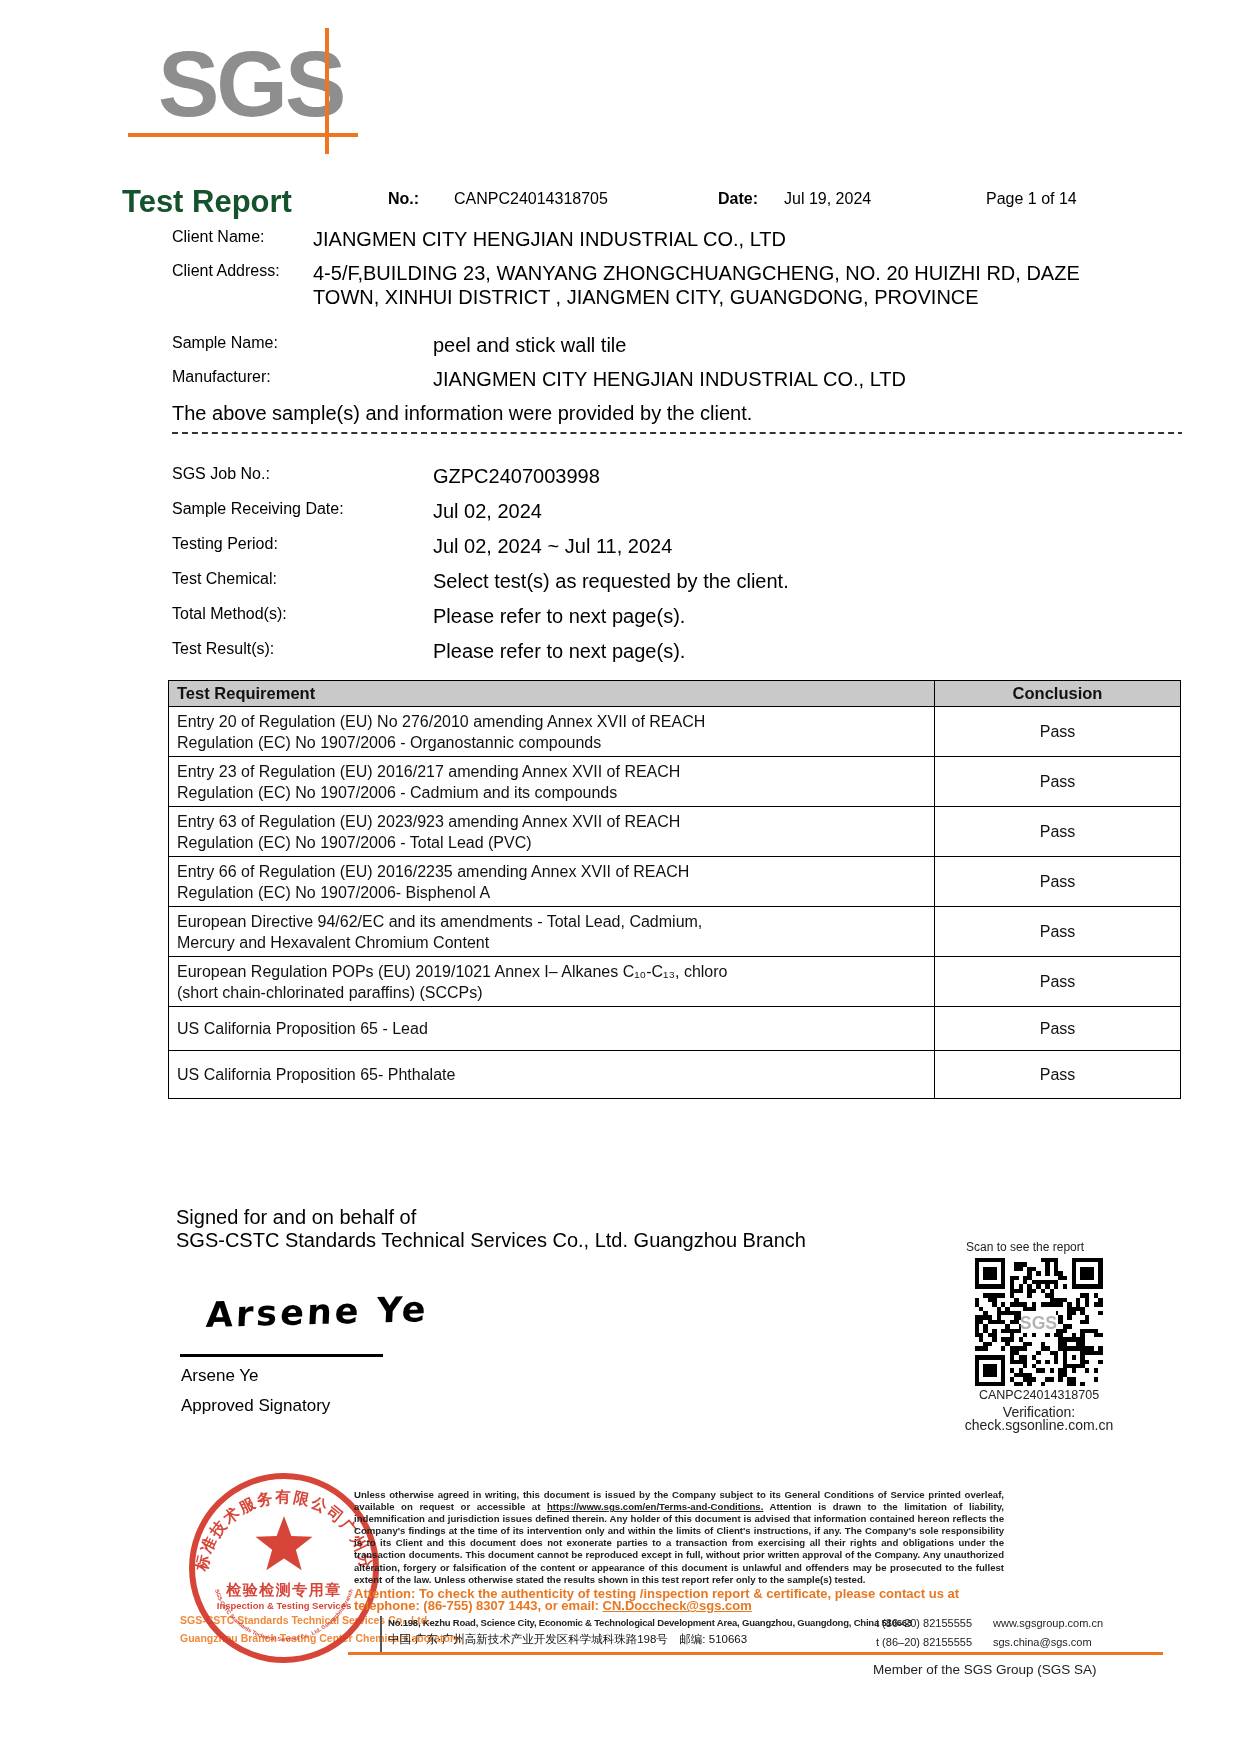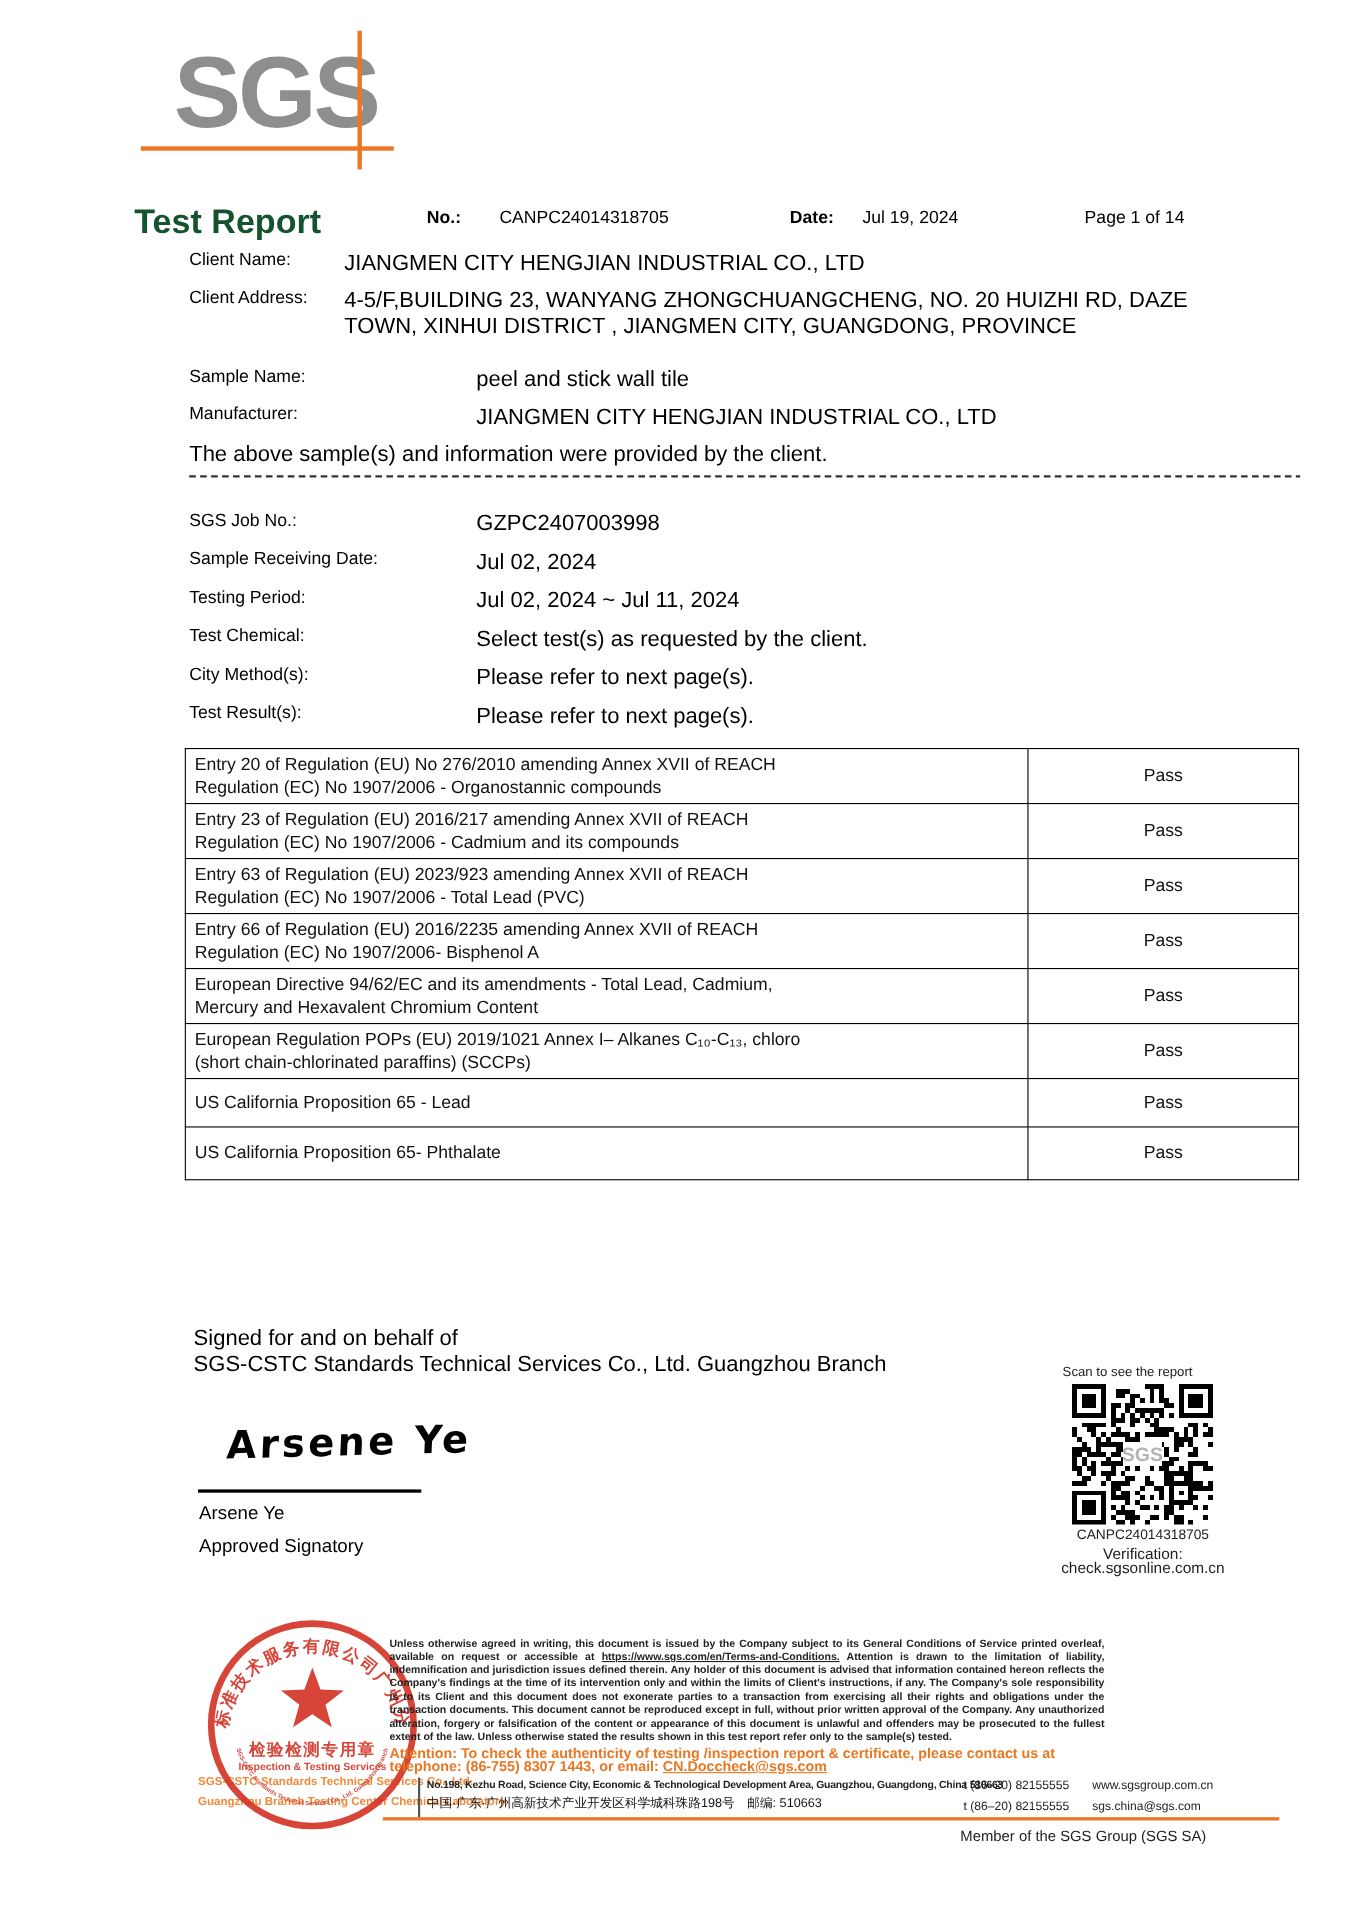--- a/index.html
+++ b/index.html
@@ -80,31 +80,35 @@
   <div class="abs dashline" style="left:114px;top:432px;width:1022px;"></div>
 
   <div class="abs ilabel" style="left:114px;top:465px;">SGS Job No.:</div>
   <div class="abs ivalue" style="left:375px;top:465px;">GZPC2407003998</div>
   <div class="abs ilabel" style="left:114px;top:500px;">Sample Receiving Date:</div>
   <div class="abs ivalue" style="left:375px;top:500px;">Jul 02, 2024</div>
   <div class="abs ilabel" style="left:114px;top:535px;">Testing Period:</div>
   <div class="abs ivalue" style="left:375px;top:535px;">Jul 02, 2024 ~ Jul 11, 2024</div>
   <div class="abs ilabel" style="left:114px;top:570px;">Test Chemical:</div>
   <div class="abs ivalue" style="left:375px;top:570px;">Select test(s) as requested by the client.</div>
-  <div class="abs ilabel" style="left:114px;top:605px;">City Method(s):</div>
+  <div class="abs ilabel" style="left:114px;top:605px;">Total Method(s):</div>
   <div class="abs ivalue" style="left:375px;top:605px;">Please refer to next page(s).</div>
   <div class="abs ilabel" style="left:114px;top:640px;">Test Result(s):</div>
   <div class="abs ivalue" style="left:375px;top:640px;">Please refer to next page(s).</div>
 
   <table class="req abs" style="left:110px;top:680px;width:1012px;">
     <colgroup>
         <col style="width:766px">
         <col style="width:246px">
       </colgroup>
     <tbody>
+        <tr style="height:26px;">
+      <th>Test Requirement</th>
+      <th class="conc">Conclusion</th>
+    </tr>
     <tr style="height:50px;">
       <td class="reqc">
             <div>Entry 20 of Regulation (EU) No 276/2010 amending Annex XVII of REACH</div>
             <div>Regulation (EC) No 1907/2006 - Organostannic compounds</div>
           </td>
       <td class="passc">Pass</td>
     </tr>
     <tr style="height:50px;">
       <td class="reqc">
             <div>Entry 23 of Regulation (EU) 2016/217 amending Annex XVII of REACH</div>

